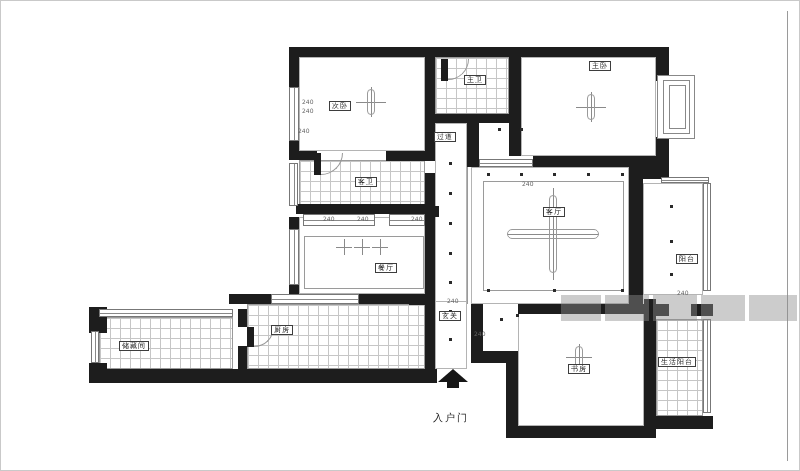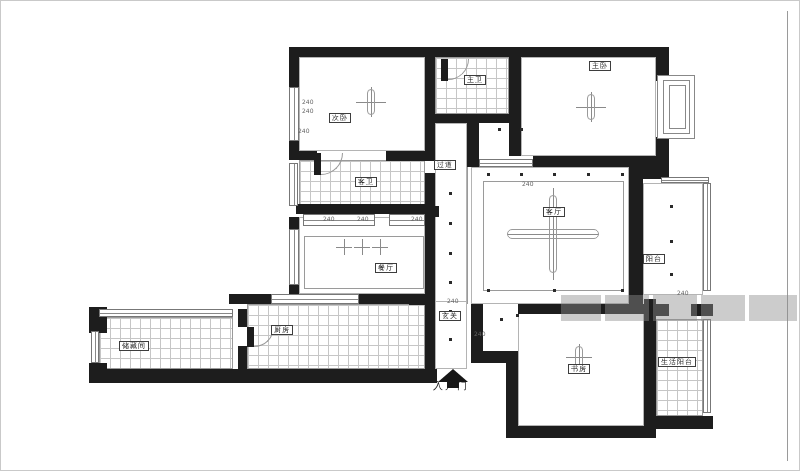--- a/index.html
+++ b/index.html
@@ -177,35 +177,35 @@
       <div class="dim" style="left: 301px; top: 98px;">240</div>
       <div class="dim" style="left: 301px; top: 107px;">240</div>
       <div class="dim" style="left: 297px; top: 127px;">240</div>
       <div class="dim" style="left: 322px; top: 215px;">240</div>
       <div class="dim" style="left: 356px; top: 215px;">240</div>
       <div class="dim" style="left: 410px; top: 215px;">240</div>
       <div class="dim" style="left: 521px; top: 180px;">240</div>
       <div class="dim" style="left: 446px; top: 297px;">240</div>
       <div class="dim" style="left: 473px; top: 330px;">240</div>
       <div class="dim" style="left: 676px; top: 289px;">240</div>
-      <div class="label" style="left: 328px; top: 112px;">次卧</div>
+      <div class="label" style="left: 328px; top: 100px;">次卧</div>
       <div class="label" style="left: 463px; top: 74px;">主卫</div>
       <div class="label" style="left: 588px; top: 60px;">主卧</div>
       <div class="label" style="left: 354px; top: 176px;">客卫</div>
-      <div class="label" style="left: 433px; top: 131px; margin-top: 28px;">过道</div>
+      <div class="label" style="left: 433px; top: 131px;">过道</div>
       <div class="label" style="left: 374px; top: 262px;">餐厅</div>
       <div class="label" style="left: 542px; top: 206px;">客厅</div>
-      <div class="label" style="left: 642px; top: 253px;">阳台</div>
+      <div class="label" style="left: 675px; top: 253px;">阳台</div>
       <div class="label" style="left: 270px; top: 324px;">厨房</div>
       <div class="label" style="left: 118px; top: 340px;">储藏间</div>
       <div class="label" style="left: 438px; top: 310px;">玄关</div>
       <div class="label" style="left: 567px; top: 363px;">书房</div>
       <div class="label" style="left: 657px; top: 356px;">生活阳台</div>
       <div class="wm" style="left: 560px; top: 294px; width: 40px; height: 26px;"></div>
       <div class="wm" style="left: 604px; top: 294px; width: 44px; height: 26px;"></div>
       <div class="wm" style="left: 652px; top: 294px; width: 44px; height: 26px;"></div>
       <div class="wm" style="left: 700px; top: 294px; width: 44px; height: 26px;"></div>
       <div class="wm" style="left: 748px; top: 294px; width: 48px; height: 26px;"></div>
       <div class="arrow-up" style="left: 437px; top: 368px;"></div>
       <div class="arrow-stem" style="left: 446px; top: 381px; width: 12px; height: 6px;"></div>
-      <div class="plain-text" style="left: 432px; top: 378px;">入户门</div>
+      <div class="plain-text" style="left: 432px; top: 410px;">入户门</div>
     </div>
 </div>
 
 </body></html>

